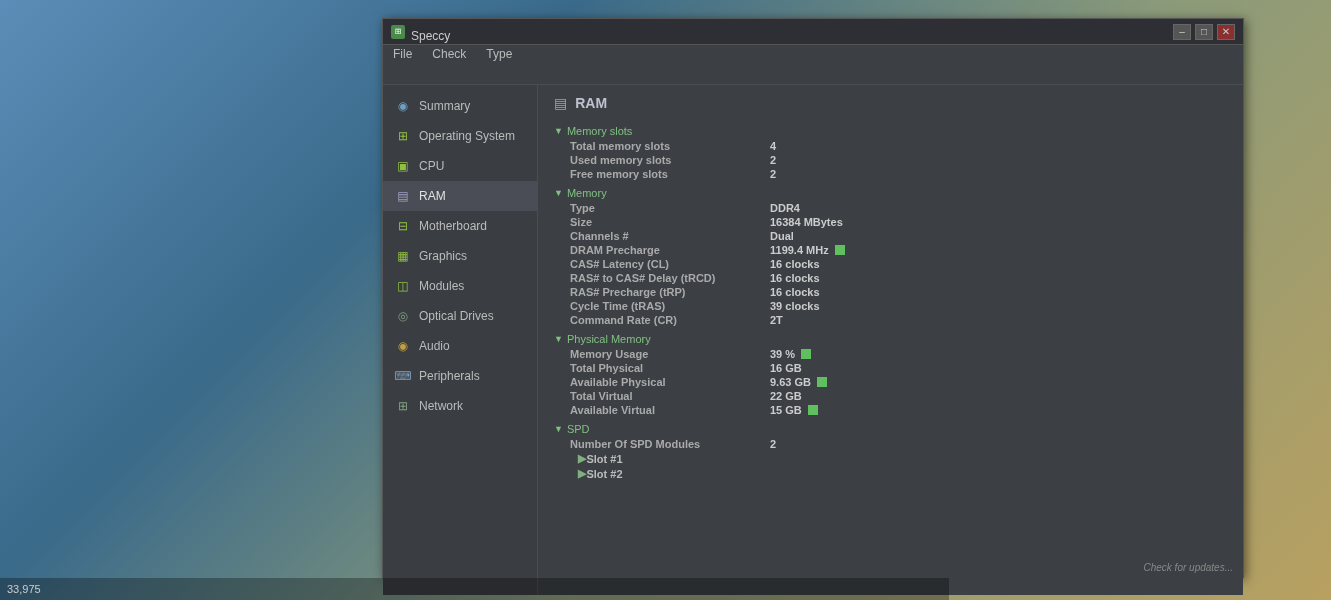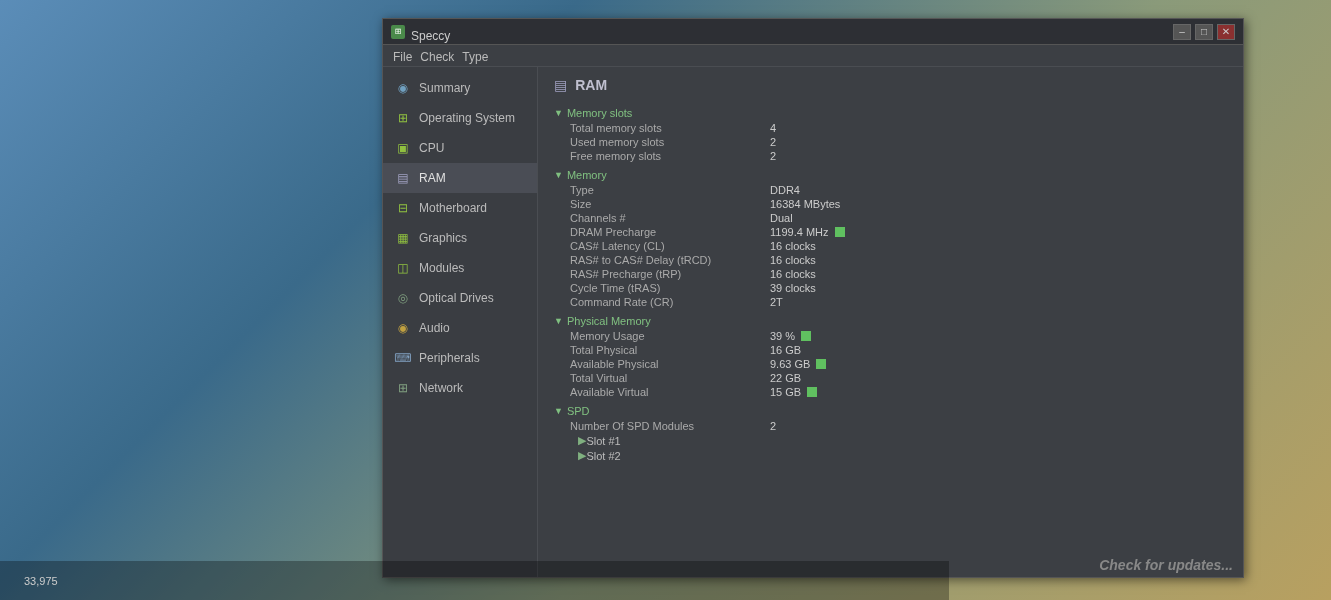--- a/index.html
+++ b/index.html
@@ -83,25 +83,26 @@
       align-items: center;
       justify-content: center;
       cursor: pointer;
     }
 
     .title-btn.close { background: #8a3030; }
 
     
     .menu-bar {
       display: flex;
-      align-items: flex-end;
-      height: 22px;
+      align-items: flex-start;
+      height: 40px;
       background: #3c3f44;
       padding: 0 6px;
       border-bottom: 1px solid #4a4d52;
+      gap: 12px;
     }
 
     .menu-item {
       color: #bbb;
       font-size: 12px;
       cursor: pointer;
       padding: 2px 4px;
     }
 
     
@@ -201,20 +202,21 @@
 
     .tree-content {
       padding-left: 16px;
     }
 
     .info-row {
       display: flex;
       align-items: center;
       padding: 1px 0;
       font-size: 11px;
+      font-weight: bold;
     }
 
     .info-label {
       color: #aaa;
       width: 200px;
       flex-shrink: 0;
     }
 
     .info-value {
       color: #ccc;
@@ -231,36 +233,35 @@
       flex-shrink: 0;
     }
 
     
     .bottom-bar {
       position: absolute;
       bottom: 0;
       right: 0;
       padding: 4px 10px;
       color: #888;
-      font-size: 14px;
+      font-size: 10px;
       font-style: italic;
-      font-weight: bold;
     }
 
     
     .taskbar {
       position: absolute;
       bottom: 0;
       left: 0;
       right: 382px;
-      height: 39px;
+      height: 22px;
       background: rgba(0,0,0,0.3);
       display: flex;
       align-items: center;
-      padding: 0 24px;
+      padding: 0 7px;
       color: #ccc;
       font-size: 11px;
     }
   </style>
 </head>
 <body>
 
 <div class="desktop-bg"></div>
 
 <div class="window">

